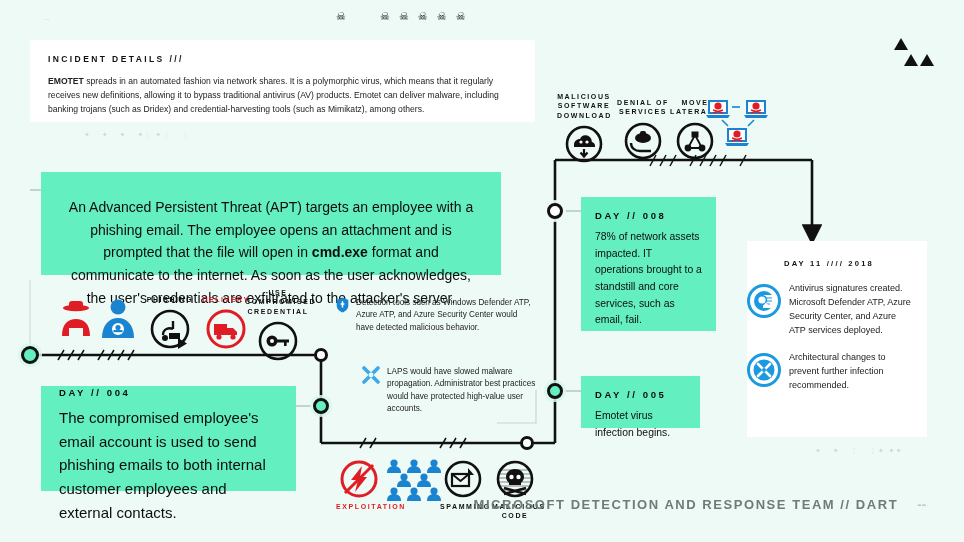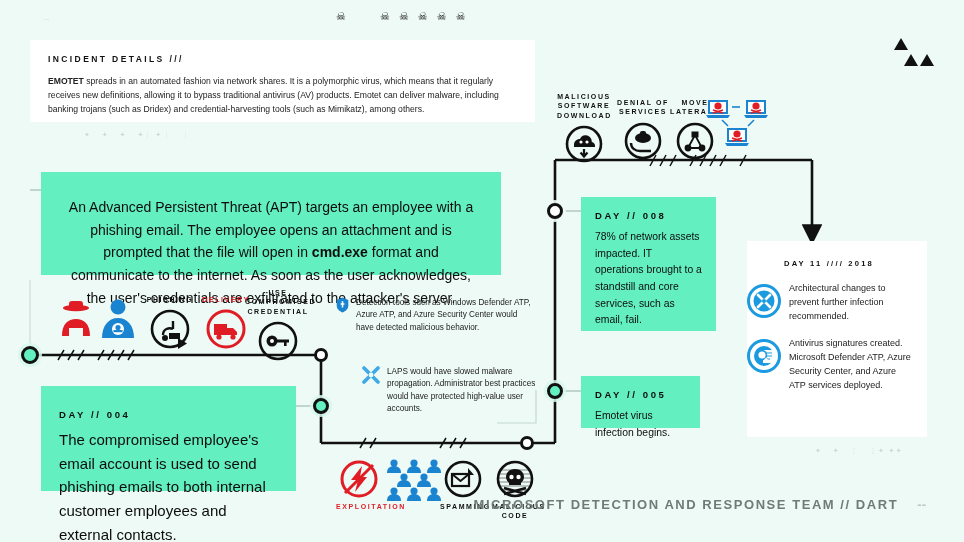--- a/index.html
+++ b/index.html
@@ -36,21 +36,21 @@
   }
   .card .day{
     font-size:9.5px;font-weight:700;letter-spacing:2.6px;color:#0d0d0d;
   }
   .card .txt{margin-top:8px;color:#0d0d0d;}
 
   #day001{left:41px;top:172px;width:460px;height:103px;padding:16px 20px;}
   #day001 .txt{font-size:14px;line-height:1.62;text-align:center;}
   #day001 .txt b{font-weight:700;}
 
-  #day004{left:41px;top:386px;width:255px;height:105px;padding:23px 18px;}
+  #day004{left:41px;top:386px;width:255px;height:105px;padding:1px 18px;}
   #day004 .txt{font-size:15px;line-height:1.58;}
 
   #day008{left:581px;top:197px;width:135px;height:134px;padding:13px 14px;}
   #day008 .txt{font-size:10.4px;line-height:1.6;}
 
   #day005{left:581px;top:376px;width:119px;height:52px;padding:13px 14px;}
   #day005 .txt{font-size:10.4px;line-height:1.6;}
 
   
   #day11{
@@ -393,42 +393,42 @@
     <path d="M48,22 L42,28" stroke="#1b84d0" stroke-width="1.6"></path>
   </svg>
 
   <div class="abs" id="day11">
     <div class="hd">DAY 11 //// 2018</div>
 
     <div class="row">
       <span class="ic">
         <svg width="34" height="34">
           <circle cx="17" cy="17" r="15.5" fill="none" stroke="#1b9ae0" stroke-width="3"></circle>
-          <circle cx="17" cy="17" r="10.5" fill="#1b9ae0"></circle>
-          <path d="M11,11 L23,23" stroke="#fff" stroke-width="2.6" stroke-linecap="round"></path>
-          <path d="M23,11 L11,23" stroke="#fff" stroke-width="2.6" stroke-linecap="round"></path>
-          <circle cx="17" cy="17" r="2" fill="#1b9ae0"></circle>
-        </svg>
-      </span>
-      <span class="tx">Architectural changes to prevent further infection recommended.</span>
-    </div>
-
-    <div class="row">
-      <span class="ic">
-        <svg width="34" height="34">
-          <circle cx="17" cy="17" r="15.5" fill="none" stroke="#1b9ae0" stroke-width="3"></circle>
           <circle cx="17" cy="17" r="10" fill="#1b9ae0"></circle>
           <rect x="16" y="11" width="11" height="13" fill="#fff"></rect>
           <path d="M18,14 L25,14 M18,17 L25,17 M18,20 L23,20" stroke="#1b9ae0" stroke-width="1.1"></path>
           <circle cx="15" cy="16" r="4.4" fill="#fff" stroke="#1b9ae0" stroke-width="1.6"></circle>
           <path d="M18,19.5 L22,23.5" stroke="#fff" stroke-width="2.4"></path>
         </svg>
       </span>
       <span class="tx">Antivirus signatures created. Microsoft Defender ATP, Azure Security Center, and Azure ATP services deployed.</span>
     </div>
+
+    <div class="row">
+      <span class="ic">
+        <svg width="34" height="34">
+          <circle cx="17" cy="17" r="15.5" fill="none" stroke="#1b9ae0" stroke-width="3"></circle>
+          <circle cx="17" cy="17" r="10.5" fill="#1b9ae0"></circle>
+          <path d="M11,11 L23,23" stroke="#fff" stroke-width="2.6" stroke-linecap="round"></path>
+          <path d="M23,11 L11,23" stroke="#fff" stroke-width="2.6" stroke-linecap="round"></path>
+          <circle cx="17" cy="17" r="2" fill="#1b9ae0"></circle>
+        </svg>
+      </span>
+      <span class="tx">Architectural changes to prevent further infection recommended.</span>
+    </div>
   </div>
 
   <div class="abs dots" style="left:815px;top:447px;">✦ ✦ ⋮ ⋮ ✦</div>
   <div class="abs dots" style="left:878px;top:447px;">✦ ✦</div>
 
   <div class="abs" id="footer">
     <span>MICROSOFT DETECTION AND RESPONSE TEAM // DART</span>
     <span class="tail">--</span>
   </div>
 

